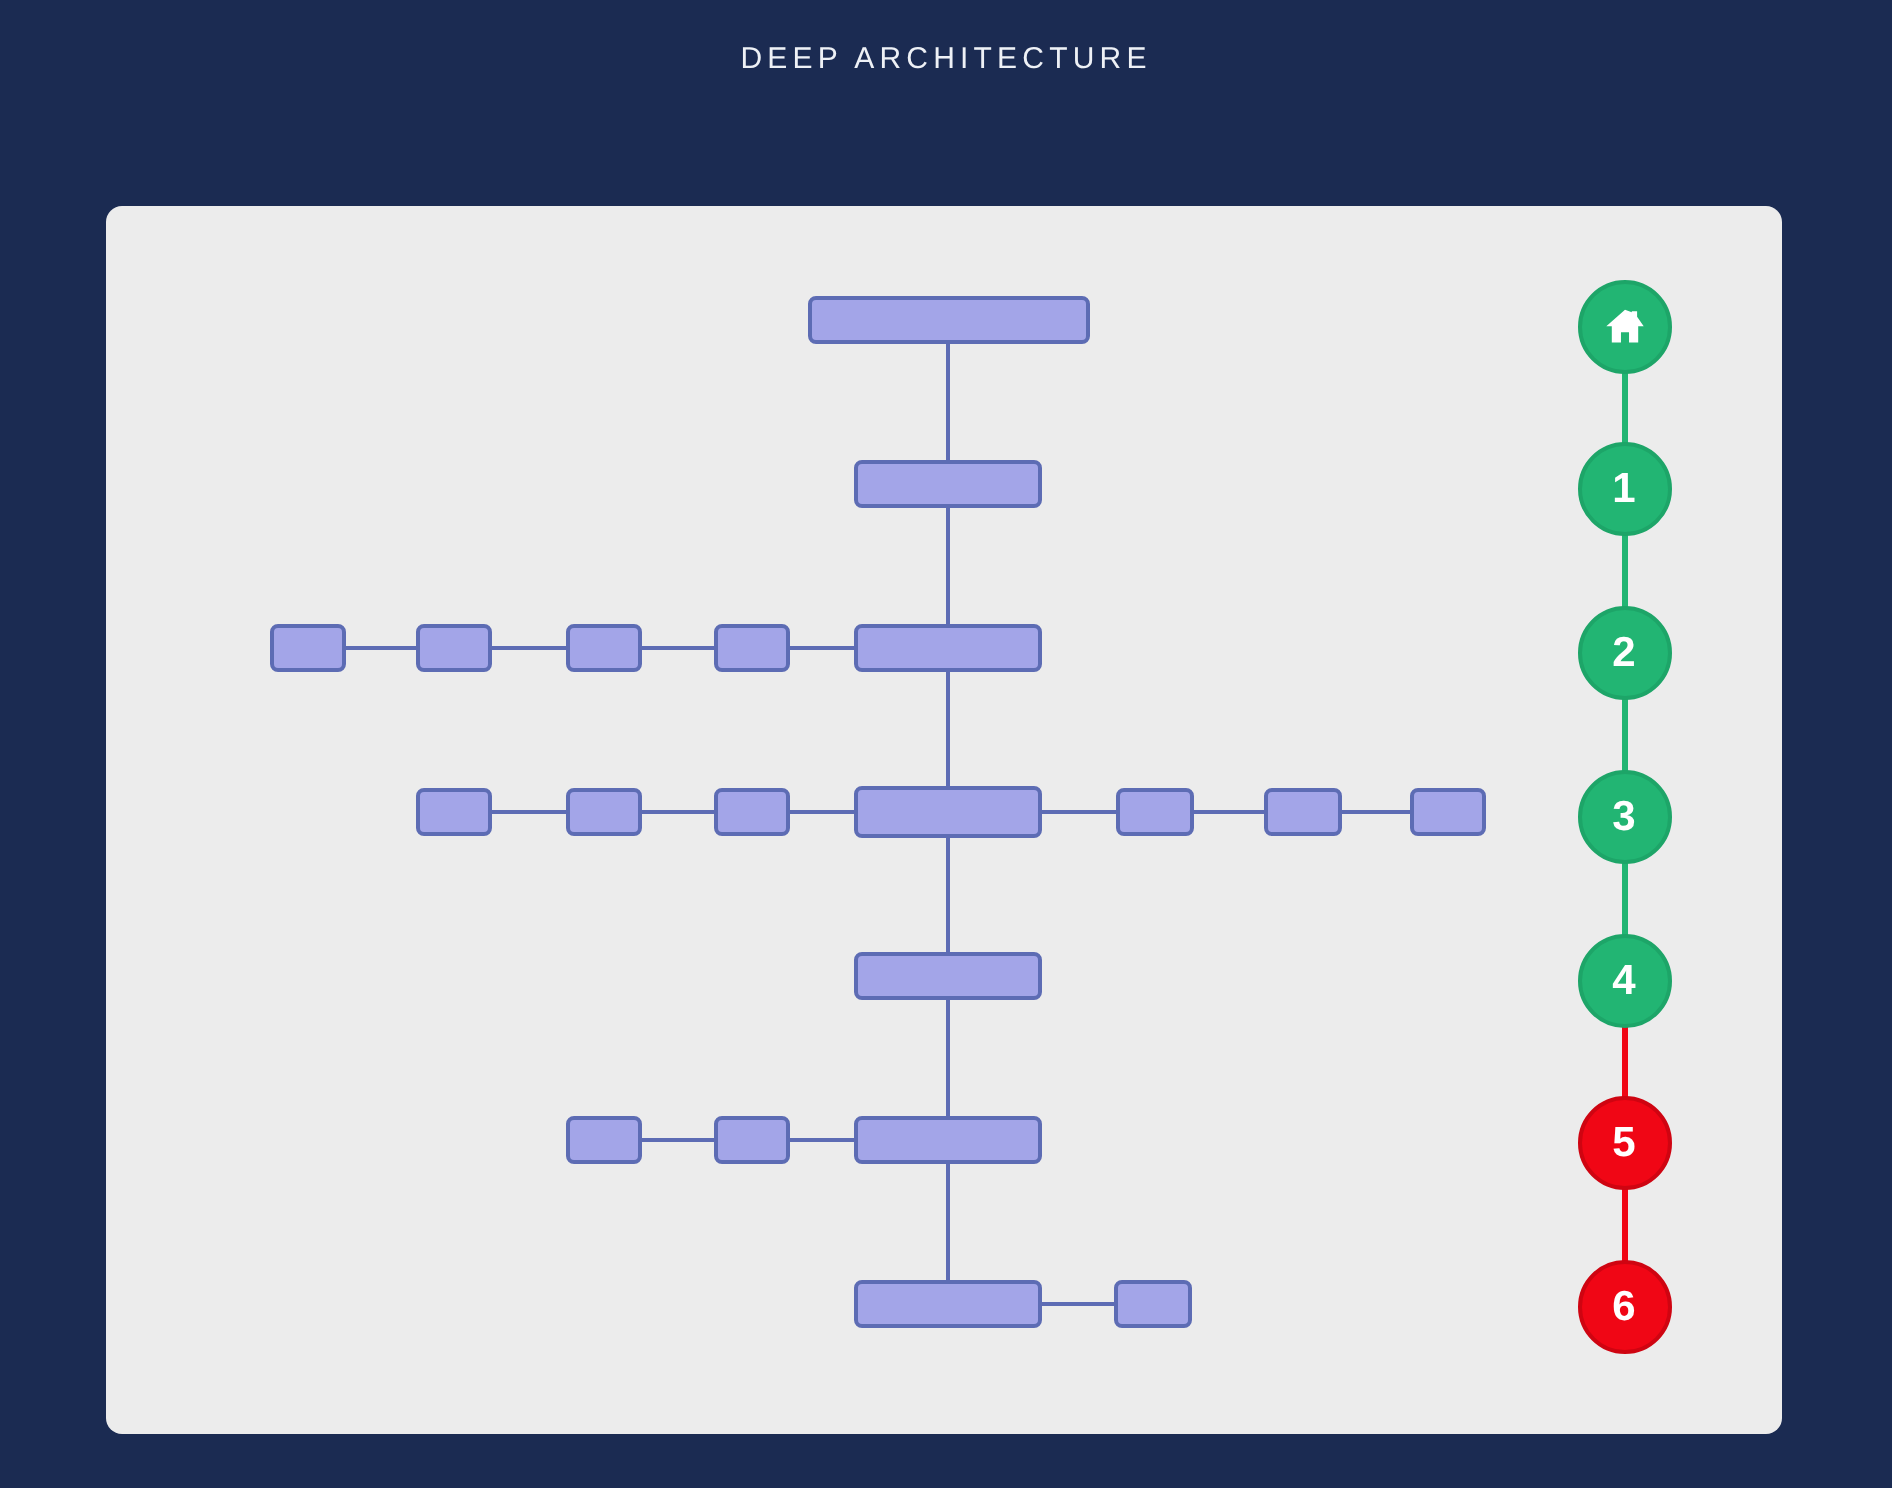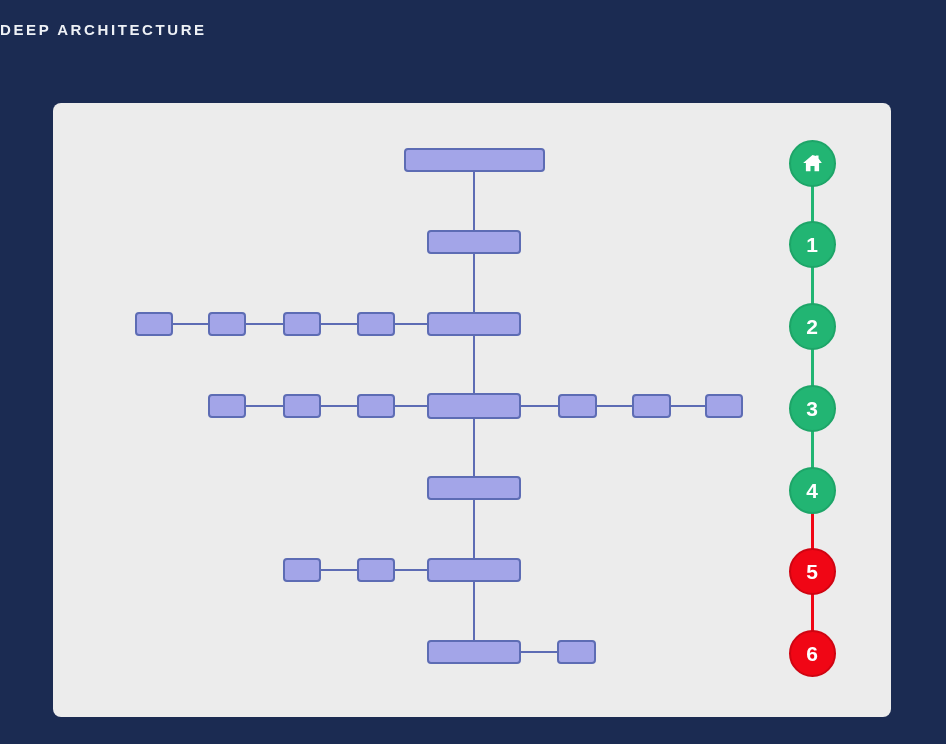--- a/index.html
+++ b/index.html
@@ -14,24 +14,25 @@
     position: relative;
     width: 946px;
     height: 744px;
     background: #1b2b52;
   }
   #page-title {
     position: absolute;
     top: 21px;
     left: 0;
     width: 946px;
+    text-align: center;
     color: #eef1f6;
     font-size: 15px;
     letter-spacing: 2.6px;
-    font-weight: 700;
+    font-weight: 400;
   }
   #canvas-panel {
     position: absolute;
     left: 53px;
     top: 103px;
     width: 838px;
     height: 614px;
     background: #ececec;
     border-radius: 8px;
   }

